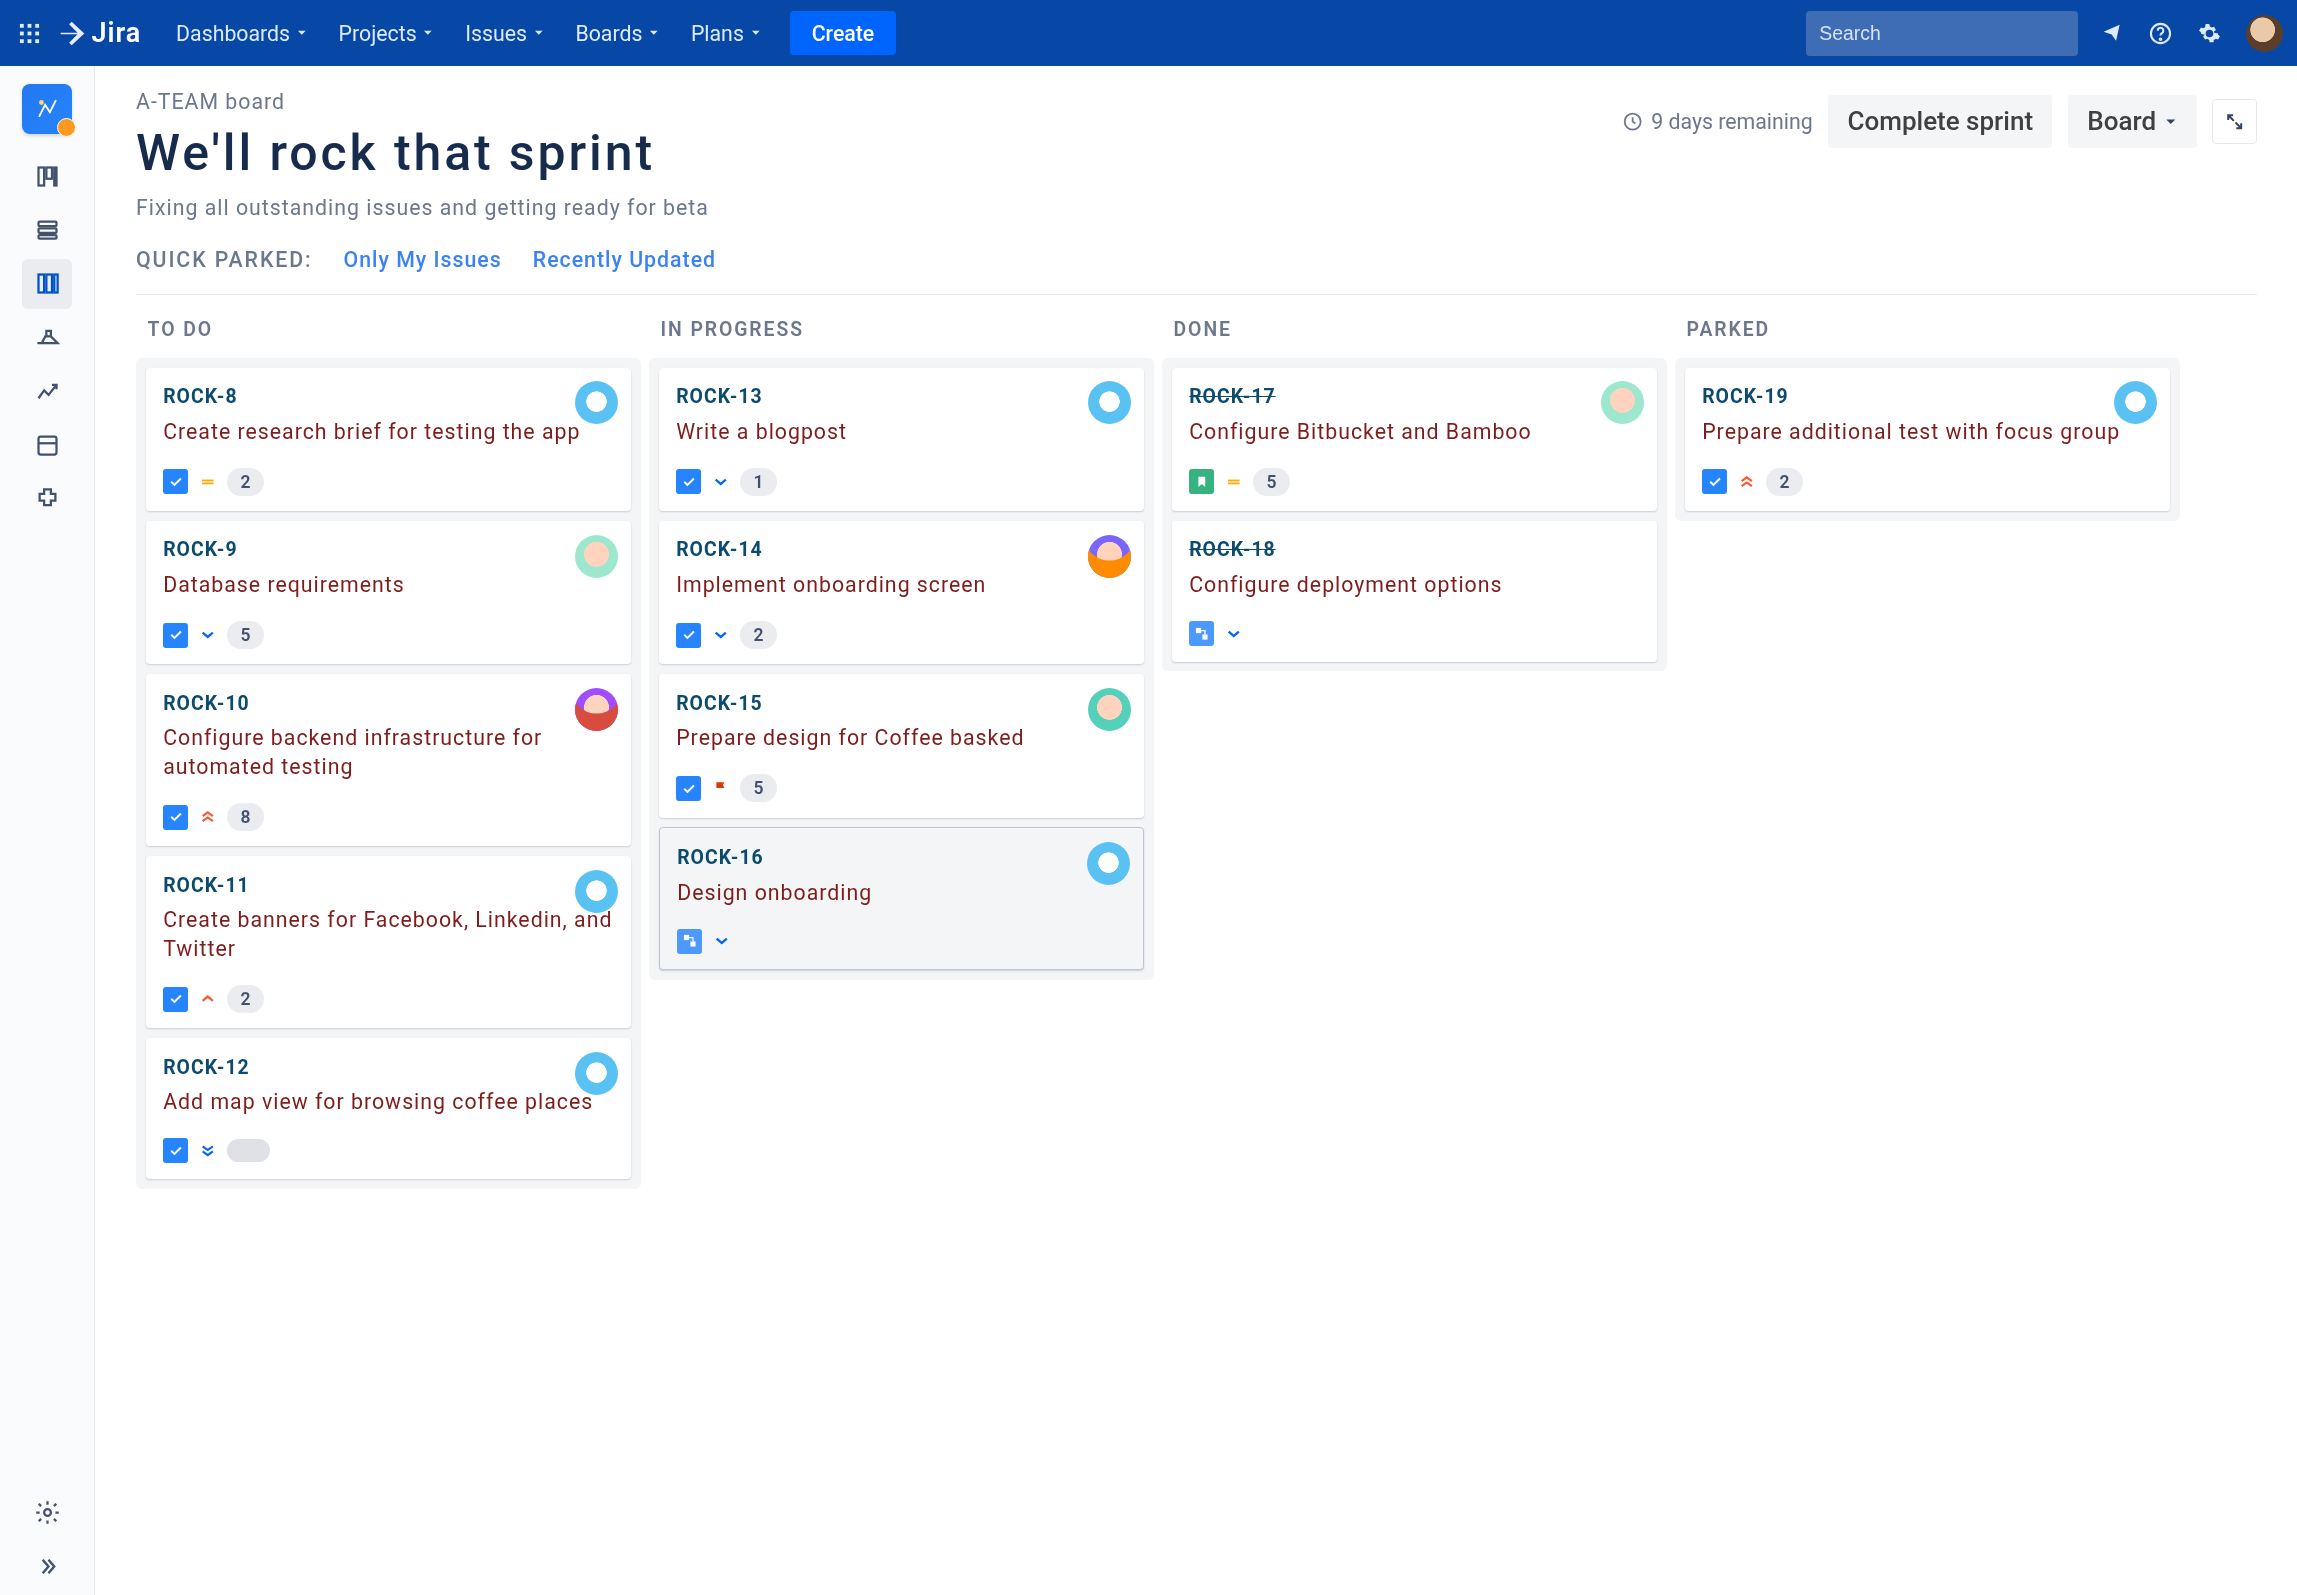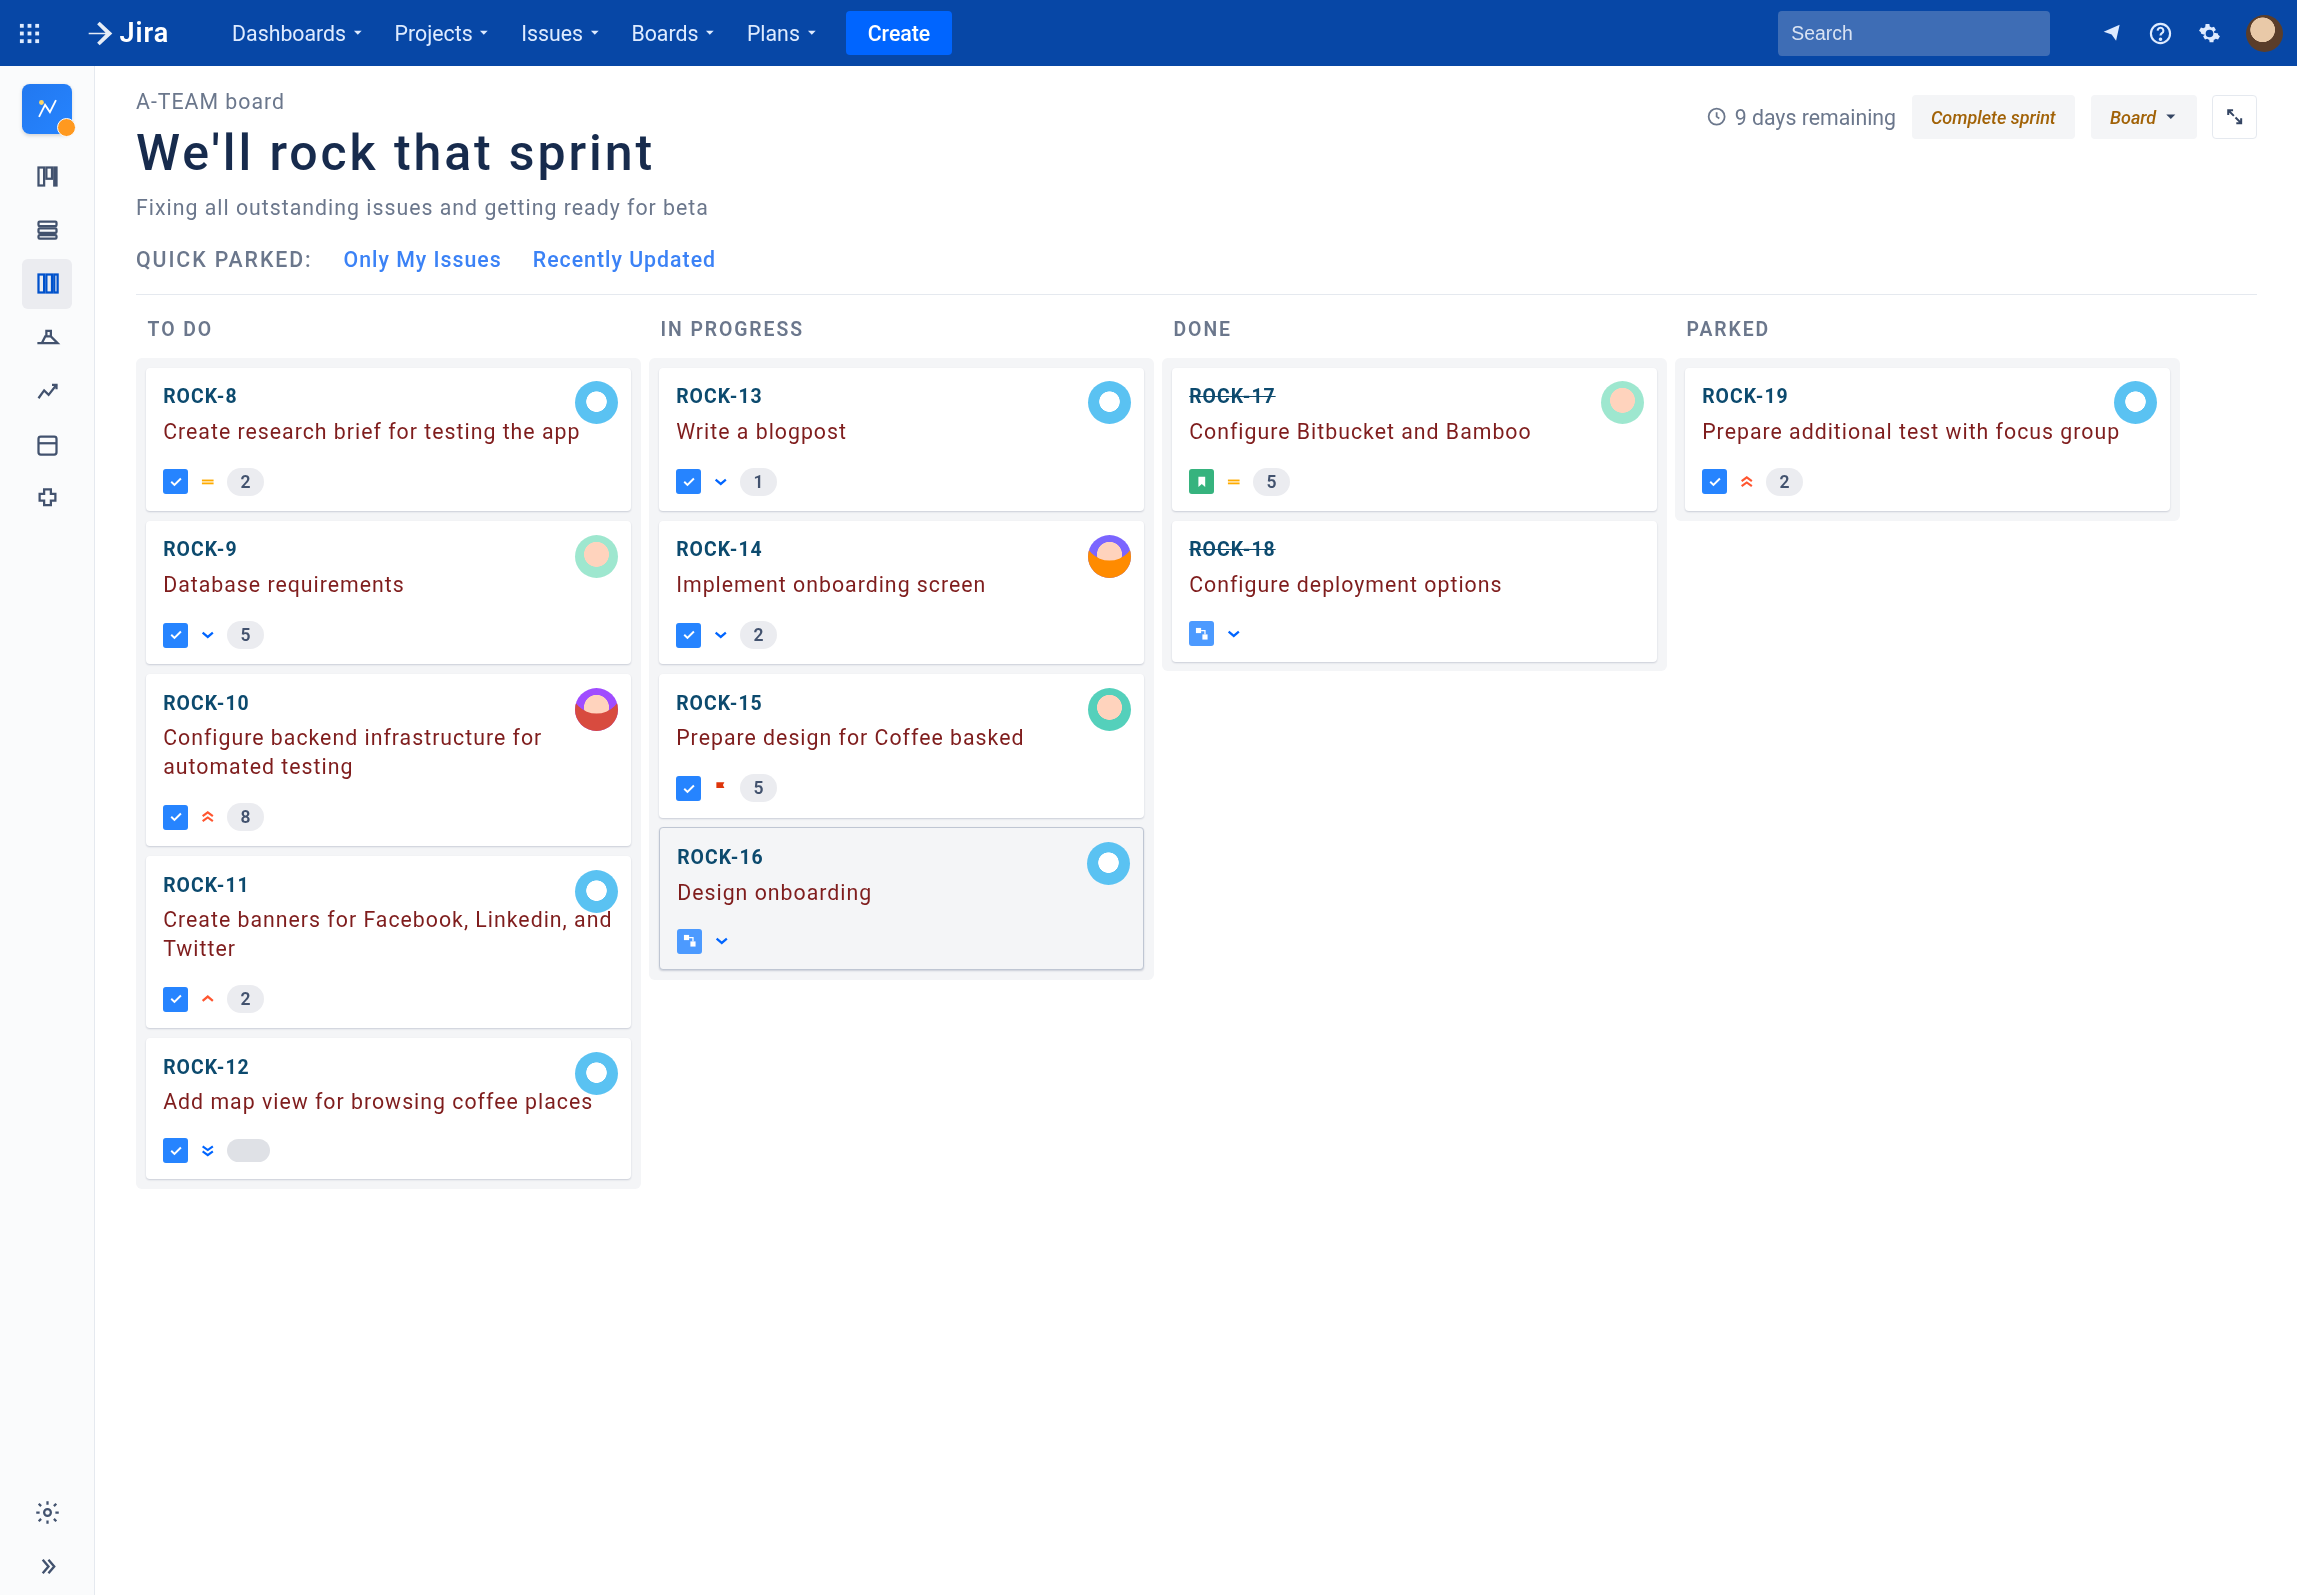--- a/index.html
+++ b/index.html
@@ -12,21 +12,20 @@
     overflow: hidden;
   }
   
   .topnav {
     height: 66px;
     background: #0747A6;
     display: flex;
     align-items: center;
     padding: 0 15.5px 0 7.8px;
     color: #fff;
-    gap: 28px;
   }
   .apps-icon {
     width: 43px; height: 43px;
     display:flex; align-items:center; justify-content:center;
     cursor:pointer;
   }
   .jira-logo {
     display:flex; align-items:center;
     gap: 5.8px;
     margin-left: 7.8px;
@@ -117,24 +116,23 @@
     font-size:21.3px; color:#6b778c; letter-spacing:1px;
     margin-top: 13.6px;
   }
   .header-right {
     display:flex; align-items:center; gap:15.5px;
     margin-top: 5.8px;
   }
   .days-remaining { display:flex; align-items:center; gap:7.8px; font-size:21.3px; color:#6b778c;}
   .btn-grey {
     background:#f4f5f7; border-radius:3.9px;
-    padding:11.6px 19.4px; font-size:18px; font-weight:500;
-    color:#a16207; display:flex; align-items:center; gap:7.8px;
+    padding:11.6px 19.4px; font-size:26px; font-weight:500;
+    color:#404040; display:flex; align-items:center; gap:7.8px;
     cursor:pointer;
-    font-style:italic;
   }
   .expand-btn { background:#fff; border:1px solid #e5e9ef; }
   .filters {
     display:flex; align-items:center; gap:31px;
     margin-top: 27px;
     font-size:21.3px;
   }
   .filters-label { color:#6b778c; letter-spacing:1.9px; font-weight:500;}
   .filter-link { color:#3b82f6; font-weight:500; letter-spacing:1px; cursor:pointer;}
   .header-divider { height:1px; background:#e5e9ef; margin-top: 21.3px; }

